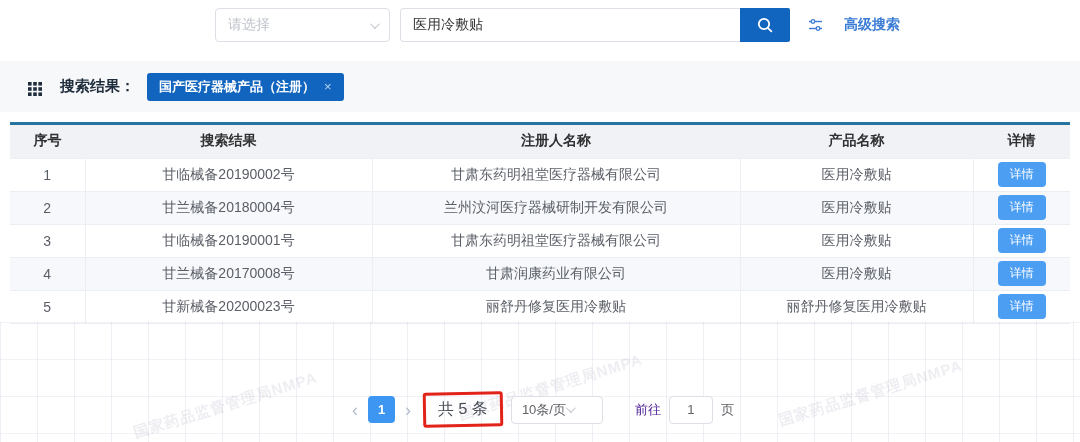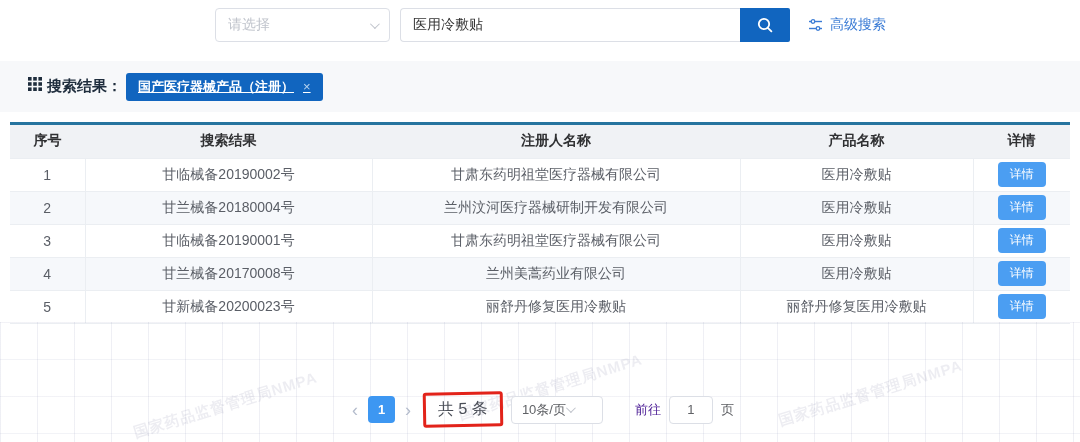--- a/index.html
+++ b/index.html
@@ -24,28 +24,28 @@
   .search-row{position:absolute;left:215px;top:8px;height:34px;display:flex;align-items:stretch;}
   .sel-box{width:175px;height:34px;border:1px solid var(--border-gray);border-radius:4px;background:#fff;
     display:flex;align-items:center;justify-content:space-between;padding:0 12px;margin-right:10px;cursor:pointer;}
   .sel-box .ph{color:var(--placeholder);font-size:14px;text-align:center;}
   .chev{width:7px;height:7px;border-right:1.5px solid var(--placeholder);border-bottom:1.5px solid var(--placeholder);
     transform:rotate(45deg) translateY(-2px);flex:0 0 auto;}
   .query-input{width:340px;height:34px;border:1px solid var(--border-gray);border-right:none;border-radius:4px 0 0 4px;
     padding:0 12px;font-size:14px;color:#333;outline:none;font-family:inherit;}
   .search-btn{width:50px;height:34px;background:var(--primary-blue);border:none;border-radius:0 2px 2px 0;
     display:flex;align-items:center;justify-content:center;cursor:pointer;}
-  .adv{display:flex;align-items:center;gap:7px;margin-left:18px;color:var(--link-blue);font-size:14px;cursor:pointer;}
+  .adv{display:flex;align-items:center;gap:21px;margin-left:18px;color:var(--link-blue);font-size:14px;cursor:pointer;font-weight:bold;}
 
   
   .results-band{position:absolute;left:0;top:61px;width:1080px;height:51px;background:#f7f8fa;
     display:flex;align-items:center;padding-left:28px;}
-  .results-label{display:flex;align-items:flex-start;gap:5px;font-size:15px;font-weight:bold;color:#1f2d3d;}
+  .results-label{display:flex;align-items:flex-end;gap:18px;font-size:15px;font-weight:bold;color:#1f2d3d;}
   .filter-tag{display:flex;align-items:center;height:28px;background:var(--primary-blue);color:#fff;
-    border-radius:3px;padding:0 12px;margin-left:4px;font-size:13px;font-weight:600;cursor:default;text-decoration:underline;}
+    border-radius:3px;padding:0 12px;margin-left:12px;font-size:13px;font-weight:600;cursor:default;}
   .filter-tag .x{margin-left:9px;color:#b8d4f0;font-size:13px;font-weight:normal;cursor:pointer;}
 
   
   .tbl-wrap{position:absolute;left:10px;top:122px;width:1060px;background:#fff;border-top:3px solid var(--table-top);}
   table{width:100%;border-collapse:collapse;table-layout:fixed;}
   th{height:33px;background:#f0f2f5;font-size:14px;font-weight:bold;color:var(--text-dark);
     border-bottom:1px solid var(--cell-border);text-align:center;}
   td{height:33px;font-size:14px;color:var(--text-gray);text-align:center;
     border-bottom:1px solid var(--cell-border);border-right:1px solid var(--cell-border);overflow:hidden;white-space:nowrap;}
   td:last-child{border-right:none;}
@@ -172,21 +172,21 @@
       <td>甘临械备20190001号</td>
       <td>甘肃东药明祖堂医疗器械有限公司</td>
       <td>医用冷敷贴</td>
       <td>
         <button class="detail-btn">详情</button>
       </td>
     </tr>
           <tr>
       <td>4</td>
       <td>甘兰械备20170008号</td>
-      <td>兰州美蒿药业有限公司</td>
+      <td>甘肃润康药业有限公司</td>
       <td>医用冷敷贴</td>
       <td>
         <button class="detail-btn">详情</button>
       </td>
     </tr>
           <tr>
       <td>5</td>
       <td>甘新械备20200023号</td>
       <td>丽舒丹修复医用冷敷贴</td>
       <td>丽舒丹修复医用冷敷贴</td>

